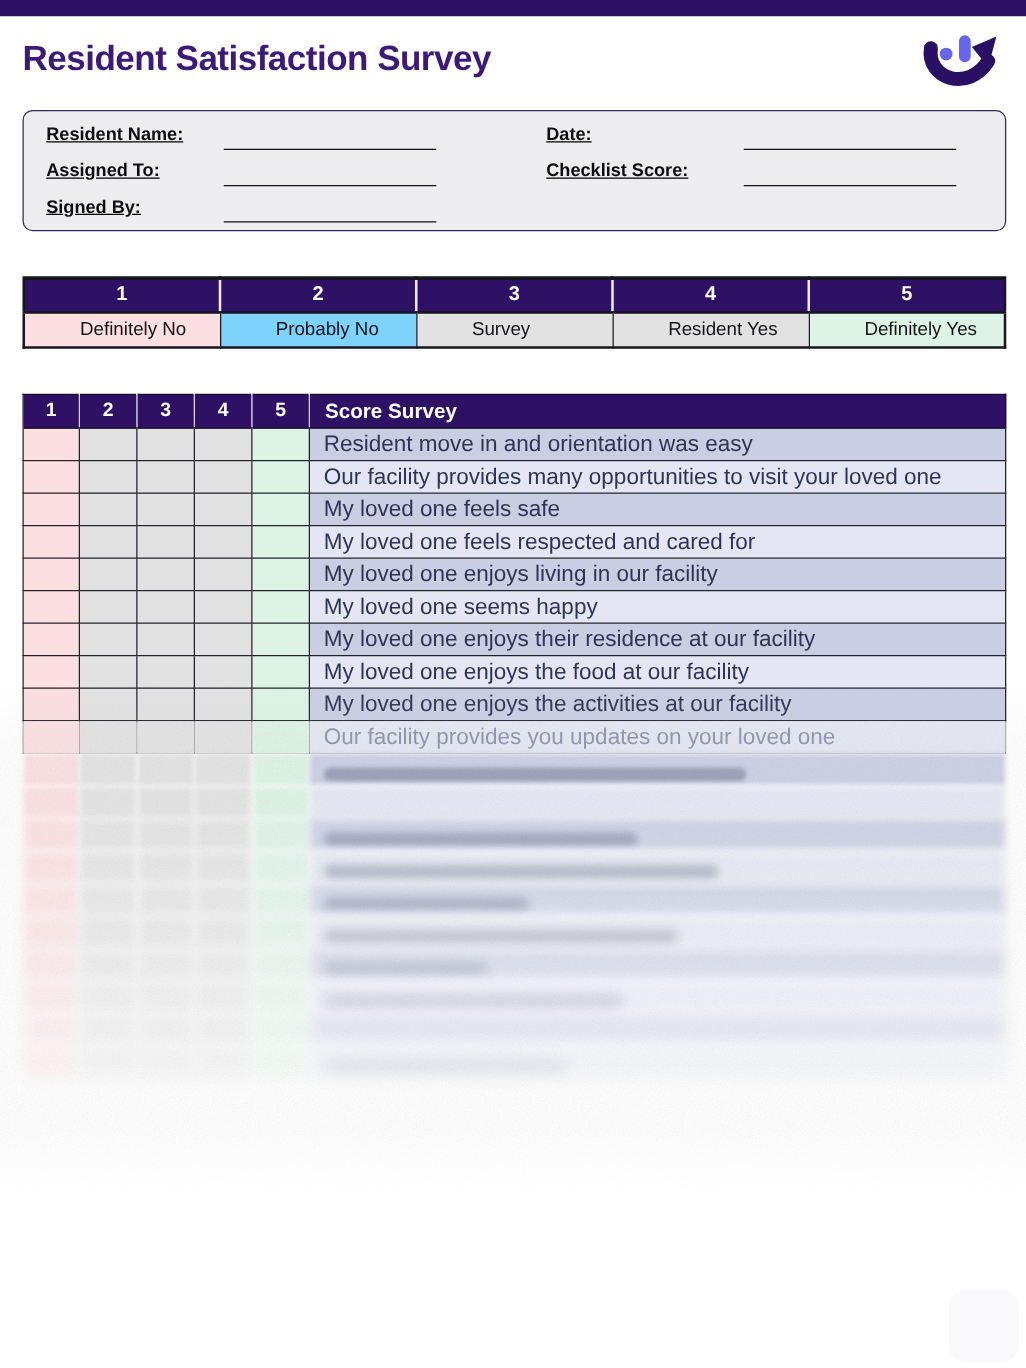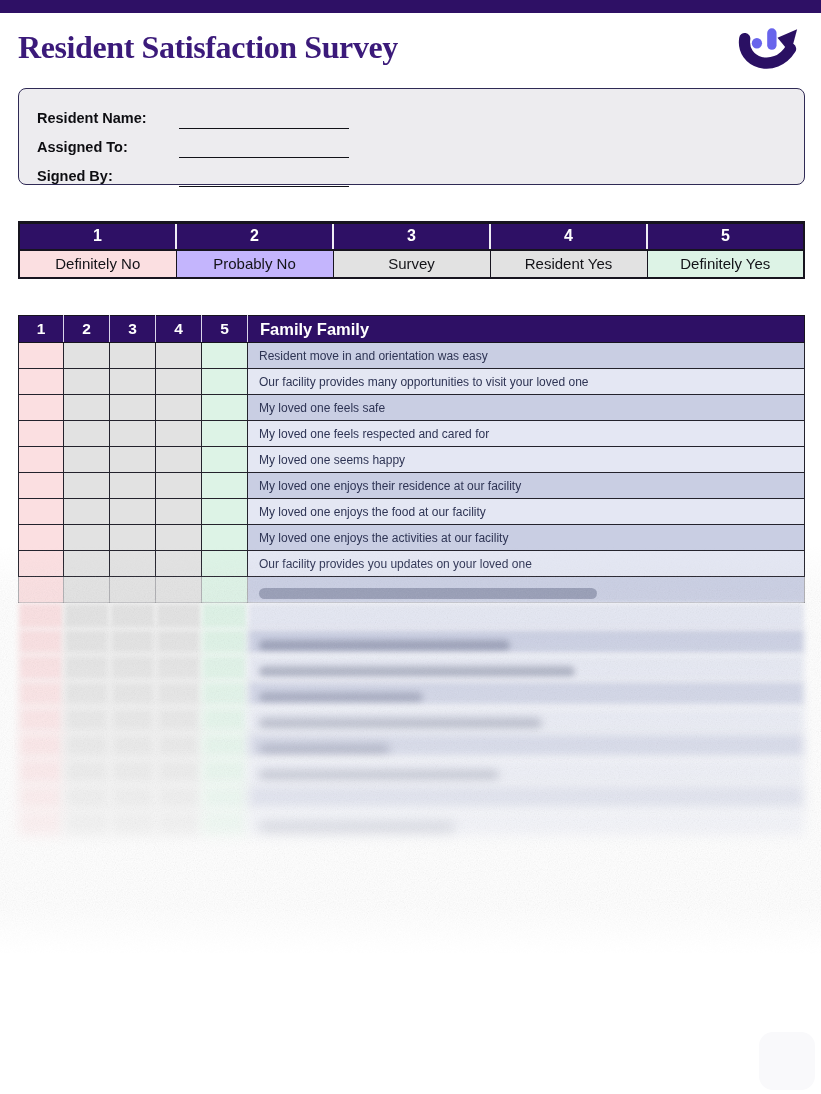--- a/index.html
+++ b/index.html
@@ -6,49 +6,49 @@
   html,body { background:#ffffff; }
   body { font-family:"Liberation Sans","DejaVu Sans",sans-serif; }
 
   .page { position:relative; width:821px; height:1094px; background:#fff; overflow:hidden; }
 
   
   .topbar { position:absolute; top:0; left:0; width:821px; height:13px; background:var(--accent,#2e1065); }
 
   
   .header-row { position:absolute; top:16px; left:18px; width:787px; height:62px; display:flex; justify-content:space-between; align-items:center; }
-  .page-title { font-size:32px; font-weight:800; letter-spacing:-0.4px; color:var(--title,#3b1a7a);font-family:Liberation Serif, serif; }
+  .page-title { font-size:28px; font-weight:800; letter-spacing:-0.4px; color:var(--title,#3b1a7a); }
   .logo { width:66px; height:58px; margin-right:2px; }
 
   
   .info-box { position:absolute; top:88px; left:18px; width:787px; height:97px; background:#edecef; border:1.6px solid #2f2a55; border-radius:8px; padding:11px 0 0 18px; }
   .info-grid { display:flex; }
   .info-col.left { width:400px; }
   .info-col.right { width:360px; }
-  .field-row { display:flex; align-items:flex-end; height:29px; }
+  .field-row { display:flex; align-items:flex-start; height:29px;text-decoration:underline; }
   .field-label { font-size:14.5px; font-weight:bold; color:#0e0e12; padding-bottom:3px; }
   .info-col.left .field-label { width:142px; }
   .info-col.right .field-label { width:158px; }
   .field-line { width:170px; height:20px; border-bottom:1.6px solid #121218; }
 
   
   table { border-collapse:collapse; table-layout:fixed; }
   .scale-table { position:absolute; top:221px; left:18px; width:787px; border:2px solid #17141f; border-top:3px solid #17141f; }
   .scale-table th { height:27px; background:var(--accent,#2e1065); color:#fff; font-size:16px; font-weight:bold; text-align:center; border-left:2px solid #efedf5; border-bottom:2px solid #17141f; }
   .scale-table th:first-child { border-left:none; }
-  .scale-table td { height:28px; font-size:15px; color:#131318; text-align:center; border-left:1.8px solid #17141f; }
+  .scale-table td { height:28px; font-size:15px; color:#131318; text-align:left; border-left:1.8px solid #17141f;padding-left:44px; }
   .scale-table td:first-child { border-left:none; }
 
   
   .survey-table { position:absolute; top:315px; left:18px; width:787px; border:1.6px solid #17141f; }
   .survey-table thead th { height:27px; background:var(--accent,#2e1065); color:#fff; font-size:15.5px; font-weight:bold; text-align:center; border-left:1.5px solid #d9d5ea; border-bottom:1.5px solid #17141f; }
   .survey-table thead th:first-child { border-left:none; }
   .survey-table thead th.family { text-align:left; padding-left:12px; font-size:16.5px; }
   .survey-table tbody td { height:26px; border:1.3px solid #23222c; }
-  .survey-table tbody td.q { padding-left:11px; font-size:12px; color:#2e3454; }
+  .survey-table tbody td.q { padding-left:11px; font-size:18px; color:#2e3454; }
   tr.row-dark td.q { background:var(--rowdark,#c9cee3); }
   tr.row-light td.q { background:var(--rowlight,#e4e7f3); }
 
   
   .survey-table tbody tr:nth-child(10) td { border-color:rgba(35,34,44,0.38); filter:blur(0.3px); }
   .survey-table tbody tr:nth-child(10) td.q { color:#8b91a8; }
 
   
   tr.row-blur td { border-color:transparent; filter:blur(var(--bl,3px)); }
   tr.row-blur td.q::before { content:""; display:block; width:var(--w,0%); height:11px; margin-top:7px; border-radius:6px; background:#3f4668; opacity:0.38; }
@@ -95,20 +95,30 @@
         <div class="field-row">
           <span class="field-label">Resident Name:</span>
           <span class="field-line"></span>
         </div>
         <div class="field-row">
           <span class="field-label">Assigned To:</span>
           <span class="field-line"></span>
         </div>
         <div class="field-row">
           <span class="field-label">Signed By:</span>
+          <span class="field-line"></span>
+        </div>
+      </div>
+      <div class="info-col right">
+        <div class="field-row">
+          <span class="field-label">Date:</span>
+          <span class="field-line"></span>
+        </div>
+        <div class="field-row">
+          <span class="field-label">Checklist Score:</span>
           <span class="field-line"></span>
         </div>
       </div>
     </div>
   </div>
 
   <table class="scale-table">
     <colgroup>
         <col style="width:157px">
         <col style="width:157px">
@@ -121,21 +131,21 @@
           <th>1</th>
           <th>2</th>
           <th>3</th>
           <th>4</th>
           <th>5</th>
         </tr>
       </thead>
     <tbody>
         <tr>
           <td style="background: rgb(251, 223, 225);">Definitely No</td>
-          <td style="background: #c4b5fd;">Probably No</td>
+          <td style="background: #7dd3fc;">Probably No</td>
           <td style="background: rgb(226, 226, 226);">Survey</td>
           <td style="background: rgb(226, 226, 226);">Resident Yes</td>
           <td style="background: rgb(221, 243, 230);">Definitely Yes</td>
         </tr>
       </tbody>
   </table>
 
   <table class="survey-table">
     <colgroup>
         <col style="width:45px">
@@ -145,21 +155,21 @@
         <col style="width:46px">
         <col>
       </colgroup>
     <thead>
       <tr>
         <th>1</th>
           <th>2</th>
           <th>3</th>
           <th>4</th>
           <th>5</th>
-          <th class="family" style="">Family Family</th>
+          <th class="family" style="">Score Survey</th>
       </tr>
     </thead>
     <tbody>
   <tr class="row-dark">
     <td style="background: rgb(251, 223, 225);"></td>
     <td style="background: rgb(226, 226, 226);"></td>
     <td style="background: rgb(226, 226, 226);"></td>
     <td style="background: rgb(226, 226, 226);"></td>
     <td style="background: rgb(221, 243, 230);"></td>
     <td class="q"><span>Resident move in and orientation was easy</span></td>
@@ -185,20 +195,28 @@
 
   <tr class="row-light">
     <td style="background: rgb(251, 223, 225);"></td>
     <td style="background: rgb(226, 226, 226);"></td>
     <td style="background: rgb(226, 226, 226);"></td>
     <td style="background: rgb(226, 226, 226);"></td>
     <td style="background: rgb(221, 243, 230);"></td>
     <td class="q"><span>My loved one feels respected and cared for</span></td>
   </tr>
 
+  <tr class="row-dark">
+    <td style="background: rgb(251, 223, 225);"></td>
+    <td style="background: rgb(226, 226, 226);"></td>
+    <td style="background: rgb(226, 226, 226);"></td>
+    <td style="background: rgb(226, 226, 226);"></td>
+    <td style="background: rgb(221, 243, 230);"></td>
+    <td class="q"><span>My loved one enjoys living in our facility</span></td>
+  </tr>
 
   <tr class="row-light">
     <td style="background: rgb(251, 223, 225);"></td>
     <td style="background: rgb(226, 226, 226);"></td>
     <td style="background: rgb(226, 226, 226);"></td>
     <td style="background: rgb(226, 226, 226);"></td>
     <td style="background: rgb(221, 243, 230);"></td>
     <td class="q"><span>My loved one seems happy</span></td>
   </tr>
 

